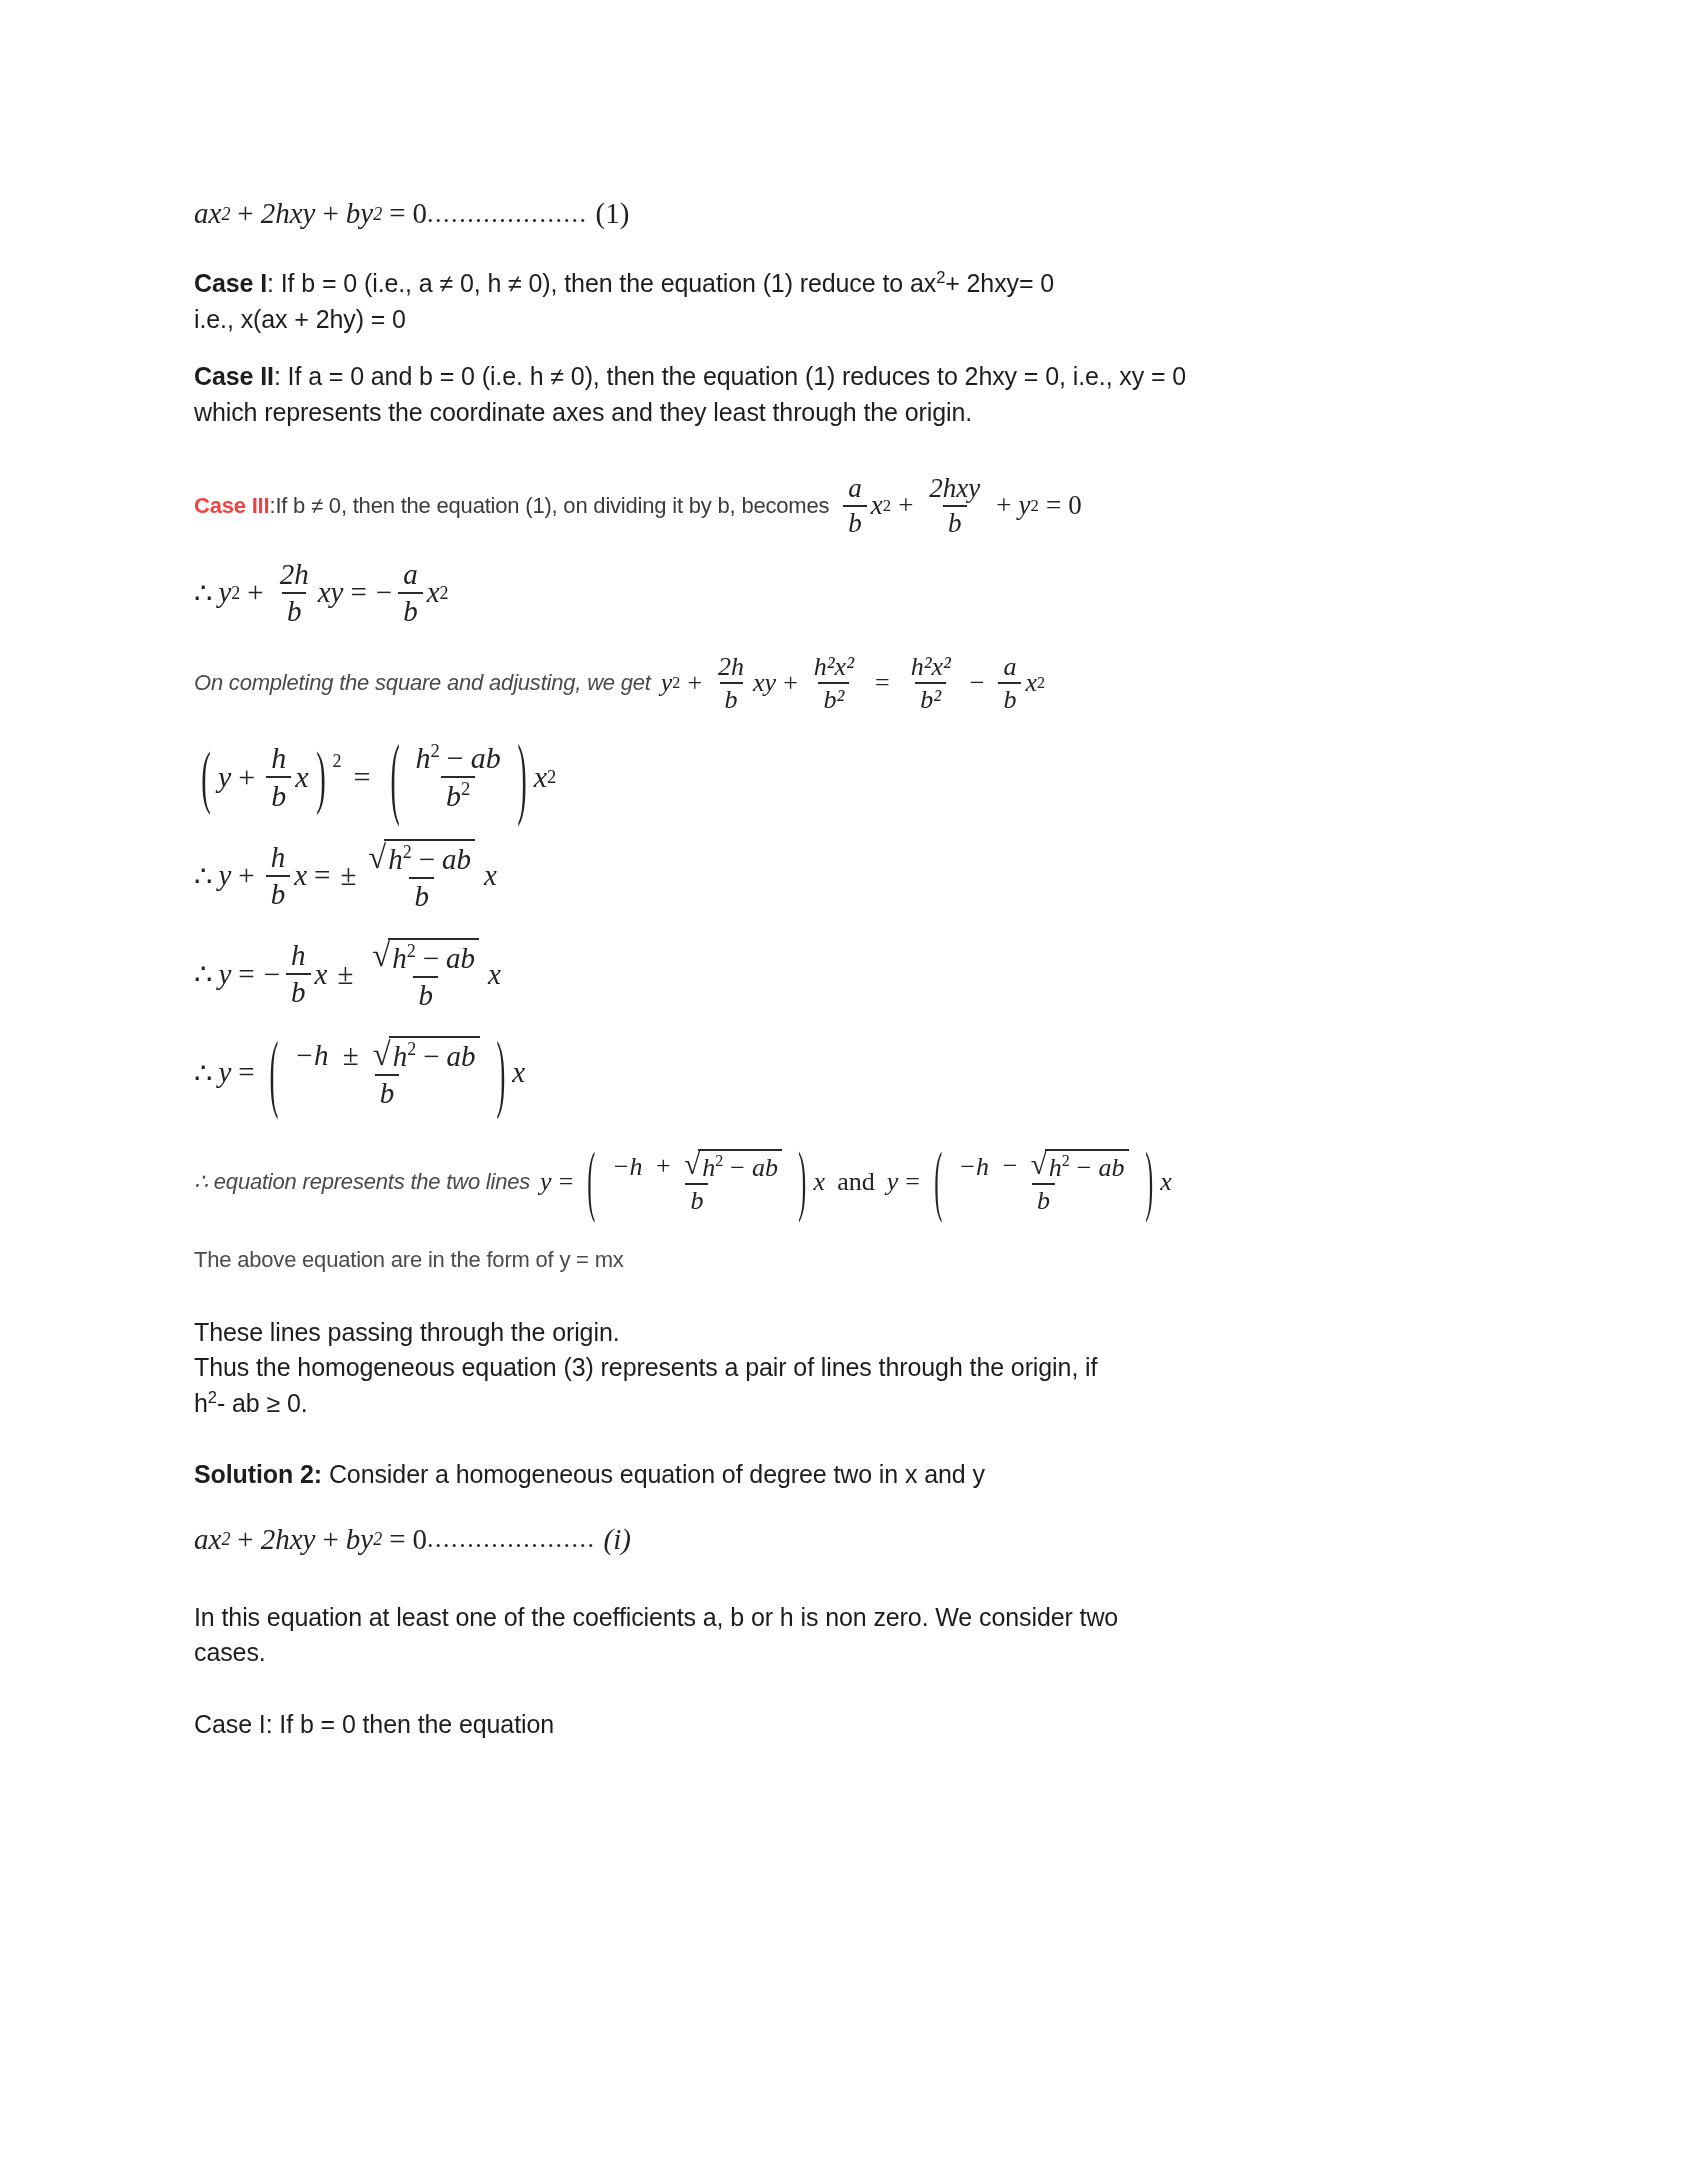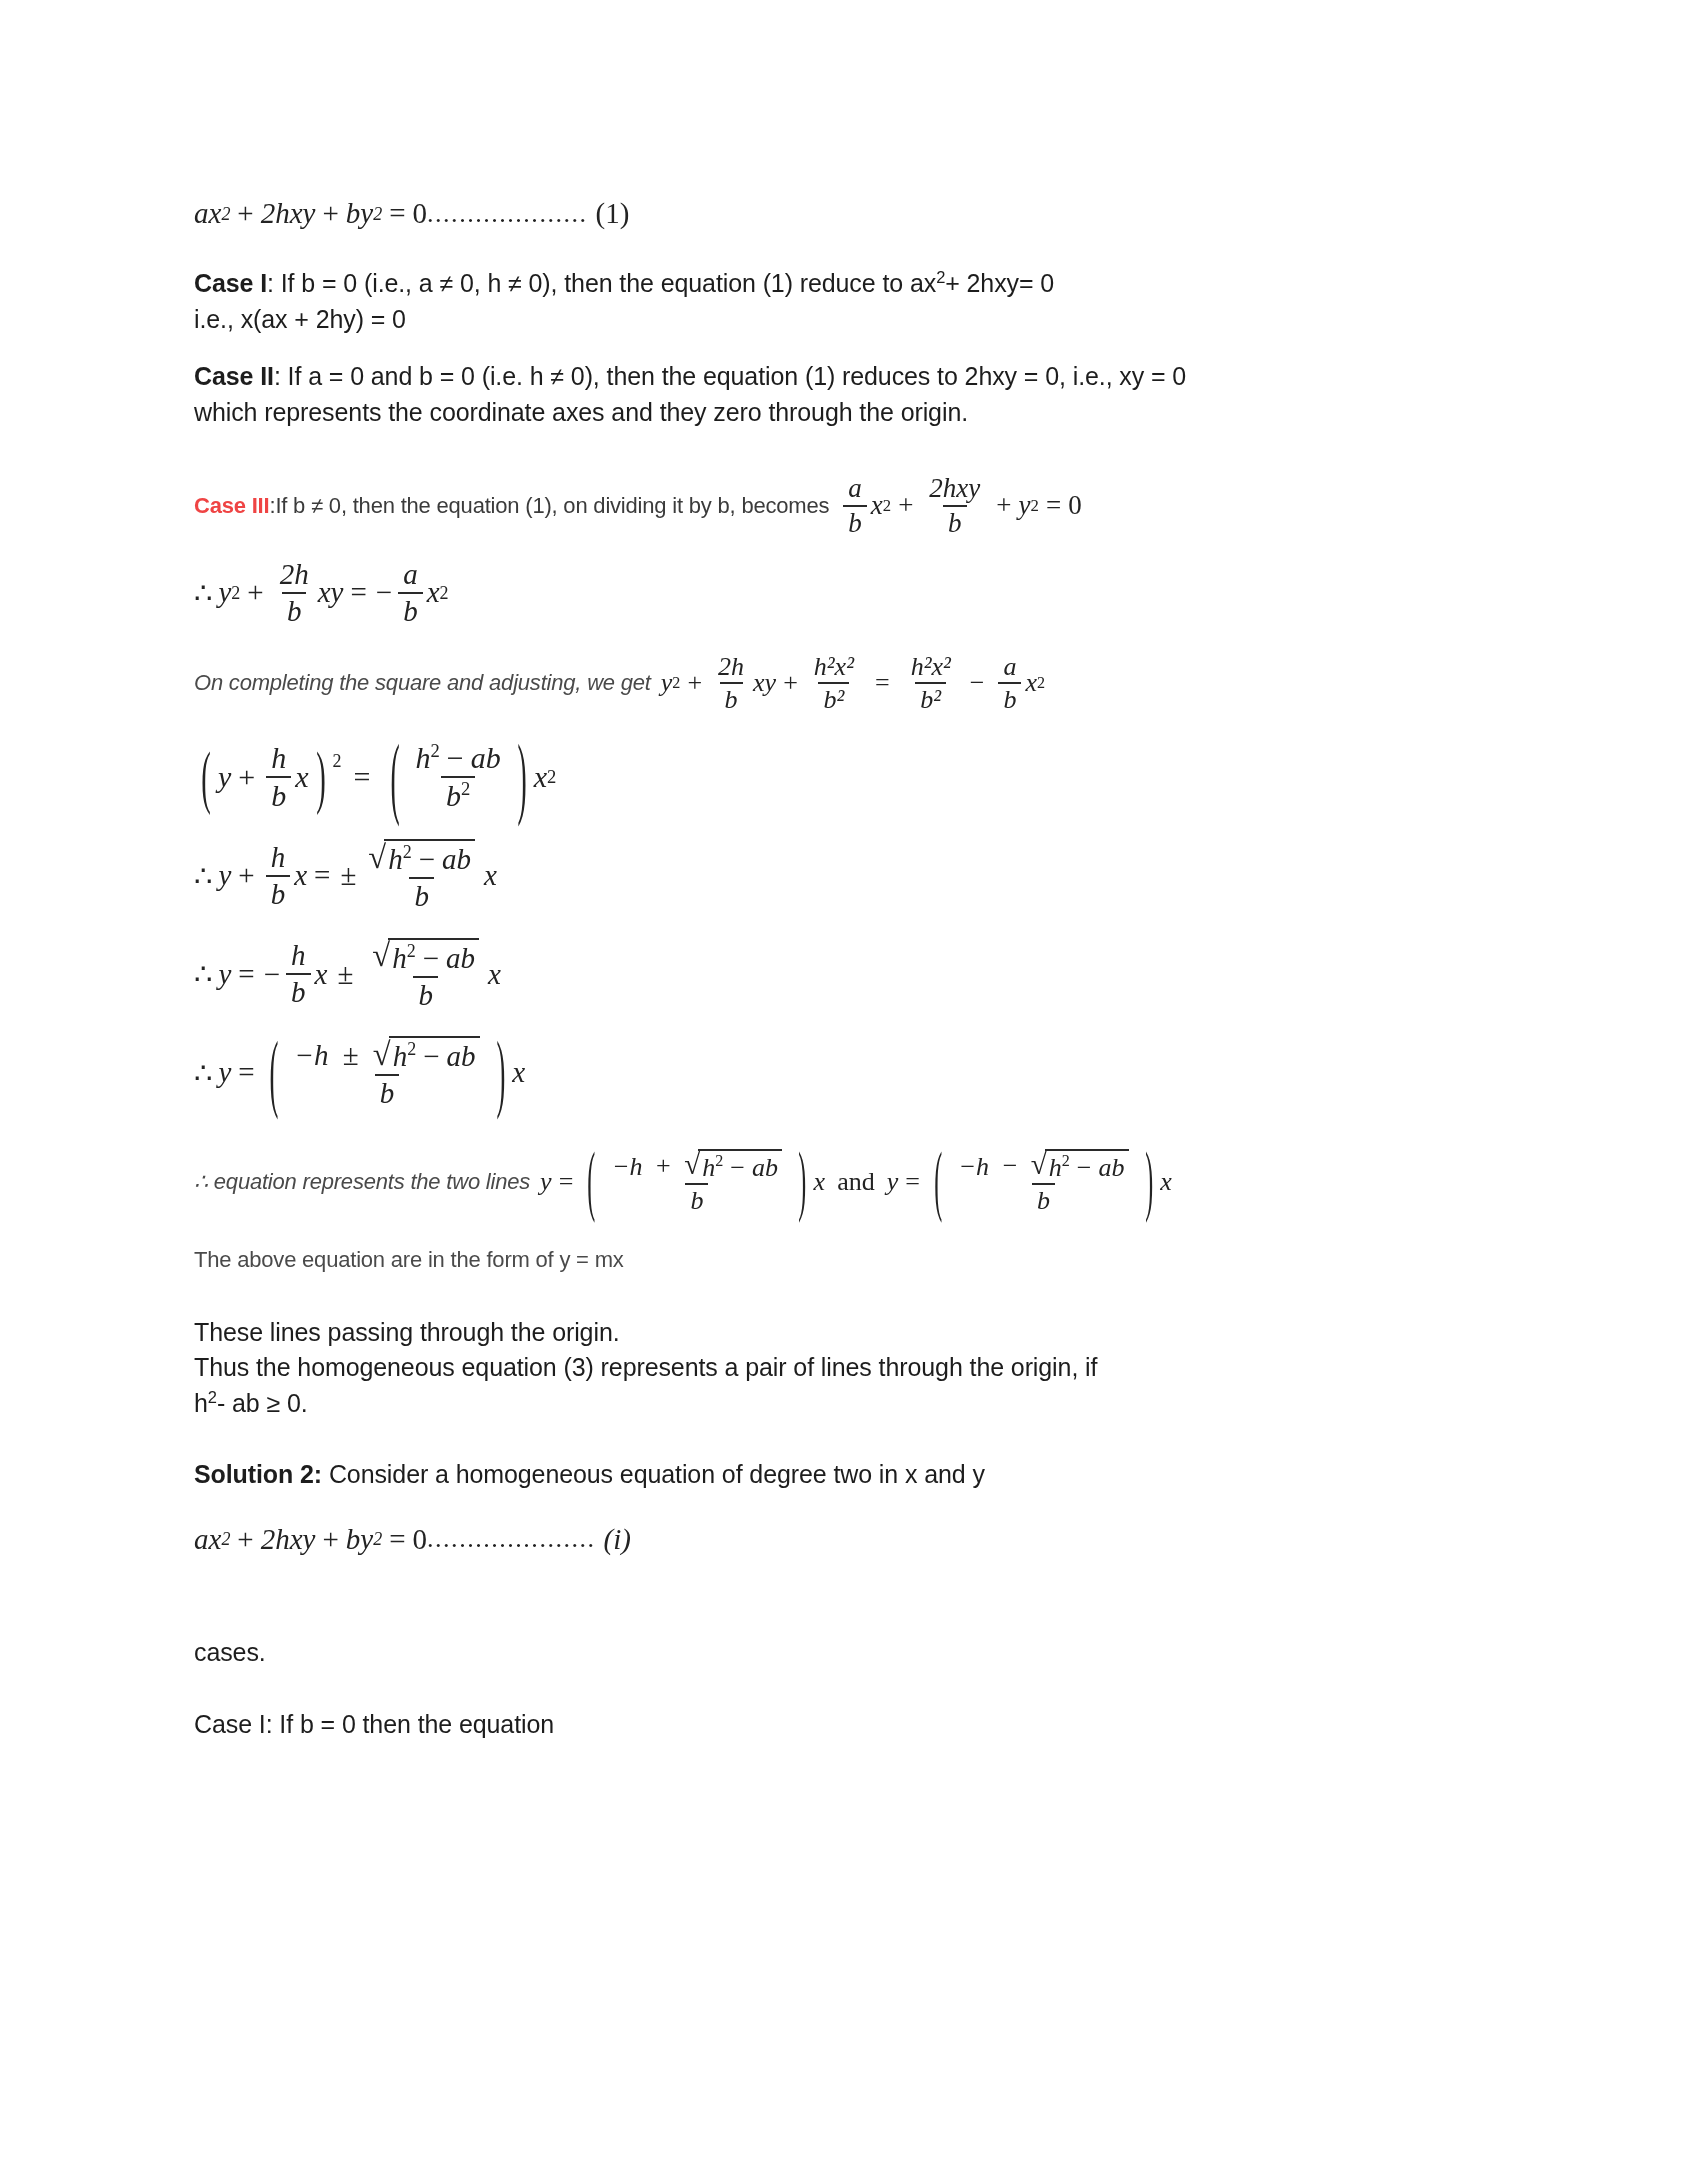--- a/index.html
+++ b/index.html
@@ -137,21 +137,21 @@
       <span class="mr" style="padding-left:8px;">(1)</span>
     </div>
 
     <p class="para" style="margin-bottom:22px;">
       <b>Case I</b><span>:</span><span> If b = 0 (i.e., a ≠ 0, h ≠ 0), then the equation (1) reduce to ax</span><span class="sub">2</span><span>+ 2hxy= 0</span><br>
       <span>i.e., x(ax + 2hy) = 0</span>
     </p>
 
     <p class="para" style="margin-bottom:44px;">
       <b>Case II</b><span>:</span><span> If a = 0 and b = 0 (i.e. h ≠ 0), then the equation (1) reduces to 2hxy = 0, i.e., xy = 0</span><br>
-      <span>which represents the coordinate axes and they zero through the origin.</span>
+      <span>which represents the coordinate axes and they least through the origin.</span>
     </p>
 
     <div class="mathrow mathline" style="font-size:27px; margin-bottom:22px;">
       <span class="smalltext b">Case III</span>
         <span class="smalltext">:</span>
         <span class="smalltext" style="padding-right:10px;"> If b ≠ 0, then the equation (1), on dividing it by b, becomes</span>
       <span class="frac">
         <span class="num mi">a</span>
         <span class="den mi">b</span>
       </span>
@@ -368,21 +368,21 @@
       <span class="op">+</span>
       <span class="mi">by</span>
         <span class="sup">2</span>
       <span class="op">=</span>
       <span class="mr">0</span>
       <span class="dots">.....................</span>
       <span class="mi" style="padding-left:8px;">(i)</span>
     </div>
 
     <p class="para" style="margin-bottom:36px;">
-      <br>
+      <span>In this equation at least one of the coefficients a, b or h is non zero. We consider two</span><br>
       <span>cases.</span>
     </p>
 
     <p class="para" style="margin-bottom:0;">Case I: If b = 0 then the equation</p>
 
   </div>
 </div>
 
 
 </body></html>

